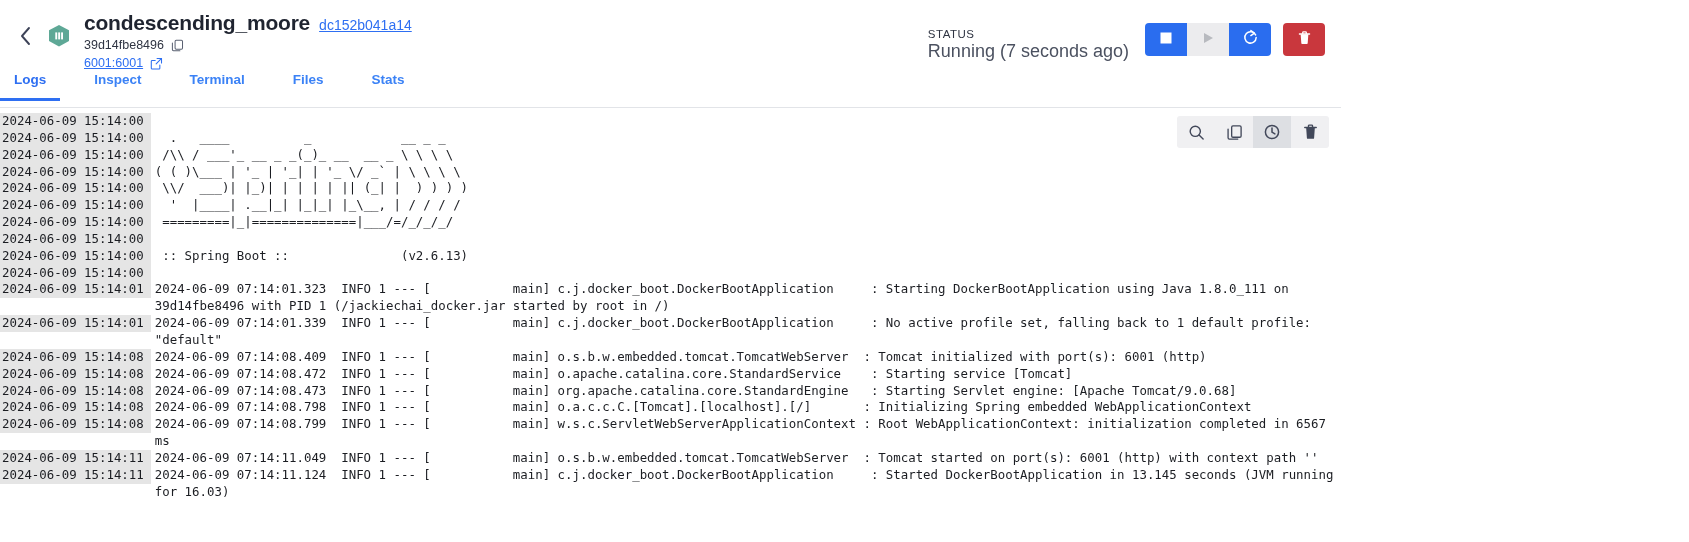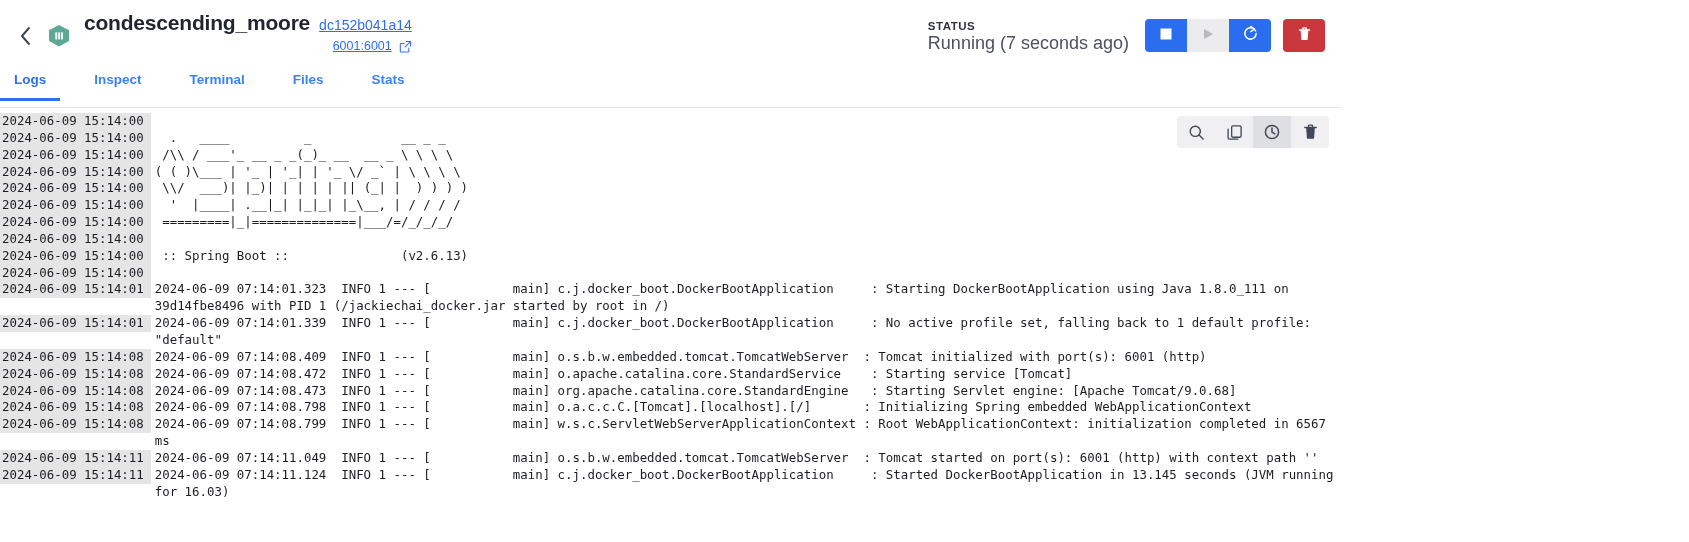--- a/index.html
+++ b/index.html
@@ -39,36 +39,36 @@
   .ctr-image {
     font-size: 14px; color: #2e6ff2; text-decoration: underline;
     cursor: pointer; line-height: 18px;
   }
   .id-row {
     display: flex; align-items: center; gap: 7px;
     margin-top: 1px; line-height: 16px;
   }
   .ctr-id { font-size: 12.5px; color: #2f3442; }
   .copy-ic { cursor: pointer; display: flex; align-items: center; color: #5a6172; }
-  .port-row { display: flex; align-items: center; gap: 7px; margin-top: 3px; justify-content: flex-end; }
+  .port-row { display: flex; align-items: center; gap: 7px; margin-top: 3px; }
   .port-link {
     font-size: 12.5px; color: #2e6ff2; text-decoration: underline; cursor: pointer;
   }
   .ext-ic { cursor: pointer; display: flex; align-items: center; color: #2e6ff2; }
 
   .header-spacer { flex: 1 1 auto; }
 
   .status-wrap {
     display: flex; align-items: center; gap: 16px;
     margin-top: 10px; flex: none;
   }
   .status-text { text-align: left; }
   .status-label {
-    font-size: 11.5px; font-weight: bold; color: #2f3442;
-    letter-spacing: 0.5px; line-height: 16px;
+    font-size: 11.5px; font-weight: normal; color: #2f3442;
+    letter-spacing: 0.5px; line-height: 16px; margin-top: 8px;
   }
   .status-value { font-size: 18px; color: #4b5160; line-height: 18px; }
 
   .btn-group { display: flex; align-items: center; }
   .ctrl-btn {
     width: 42px; height: 33px; border: none;
     display: flex; align-items: center; justify-content: center;
     cursor: pointer; padding: 0;
   }
   .ctrl-btn.blue { background: #2a6def; }
@@ -153,20 +153,29 @@
         <rect x="9.3" y="9.4" width="1.9" height="7" fill="#ffffff"></rect>
         <rect x="12.2" y="9.4" width="1.9" height="7" fill="#ffffff"></rect>
         <rect x="15.1" y="9.4" width="1.9" height="7" fill="#ffffff"></rect>
       </svg>
     </div>
 
     <div class="title-block">
       <div class="title-row">
         <span class="ctr-name">condescending_moore</span>
         <span class="ctr-image">dc152b041a14</span>
+      </div>
+      <div class="id-row">
+        <span class="ctr-id">39d14fbe8496</span>
+        <span class="copy-ic">
+          <svg width="13" height="13" viewBox="0 0 14 14" fill="none">
+            <rect x="4.4" y="1.4" width="8" height="9.6" rx="1.2" stroke="#5a6172" stroke-width="1.1"></rect>
+            <path d="M9.6 12.6 H2.7 a1.2 1.2 0 0 1 -1.2 -1.2 V4.2" stroke="#5a6172" stroke-width="1.1" stroke-linecap="round"></path>
+          </svg>
+        </span>
       </div>
       <div class="port-row">
         <span class="port-link">6001:6001</span>
         <span class="ext-ic">
           <svg width="13" height="13" viewBox="0 0 14 14" fill="none">
             <path d="M7.6 1.6 H12.4 V6.4" stroke="#2e6ff2" stroke-width="1.15" stroke-linecap="round" stroke-linejoin="round"></path>
             <path d="M12.4 1.6 L6.6 7.4" stroke="#2e6ff2" stroke-width="1.15" stroke-linecap="round"></path>
             <path d="M10.6 8.6 V12 a0.9 0.9 0 0 1 -0.9 0.9 H2.3 a0.9 0.9 0 0 1 -0.9 -0.9 V4.6 a0.9 0.9 0 0 1 0.9 -0.9 H5.6" stroke="#2e6ff2" stroke-width="1.15" stroke-linecap="round" stroke-linejoin="round"></path>
           </svg>
         </span>

